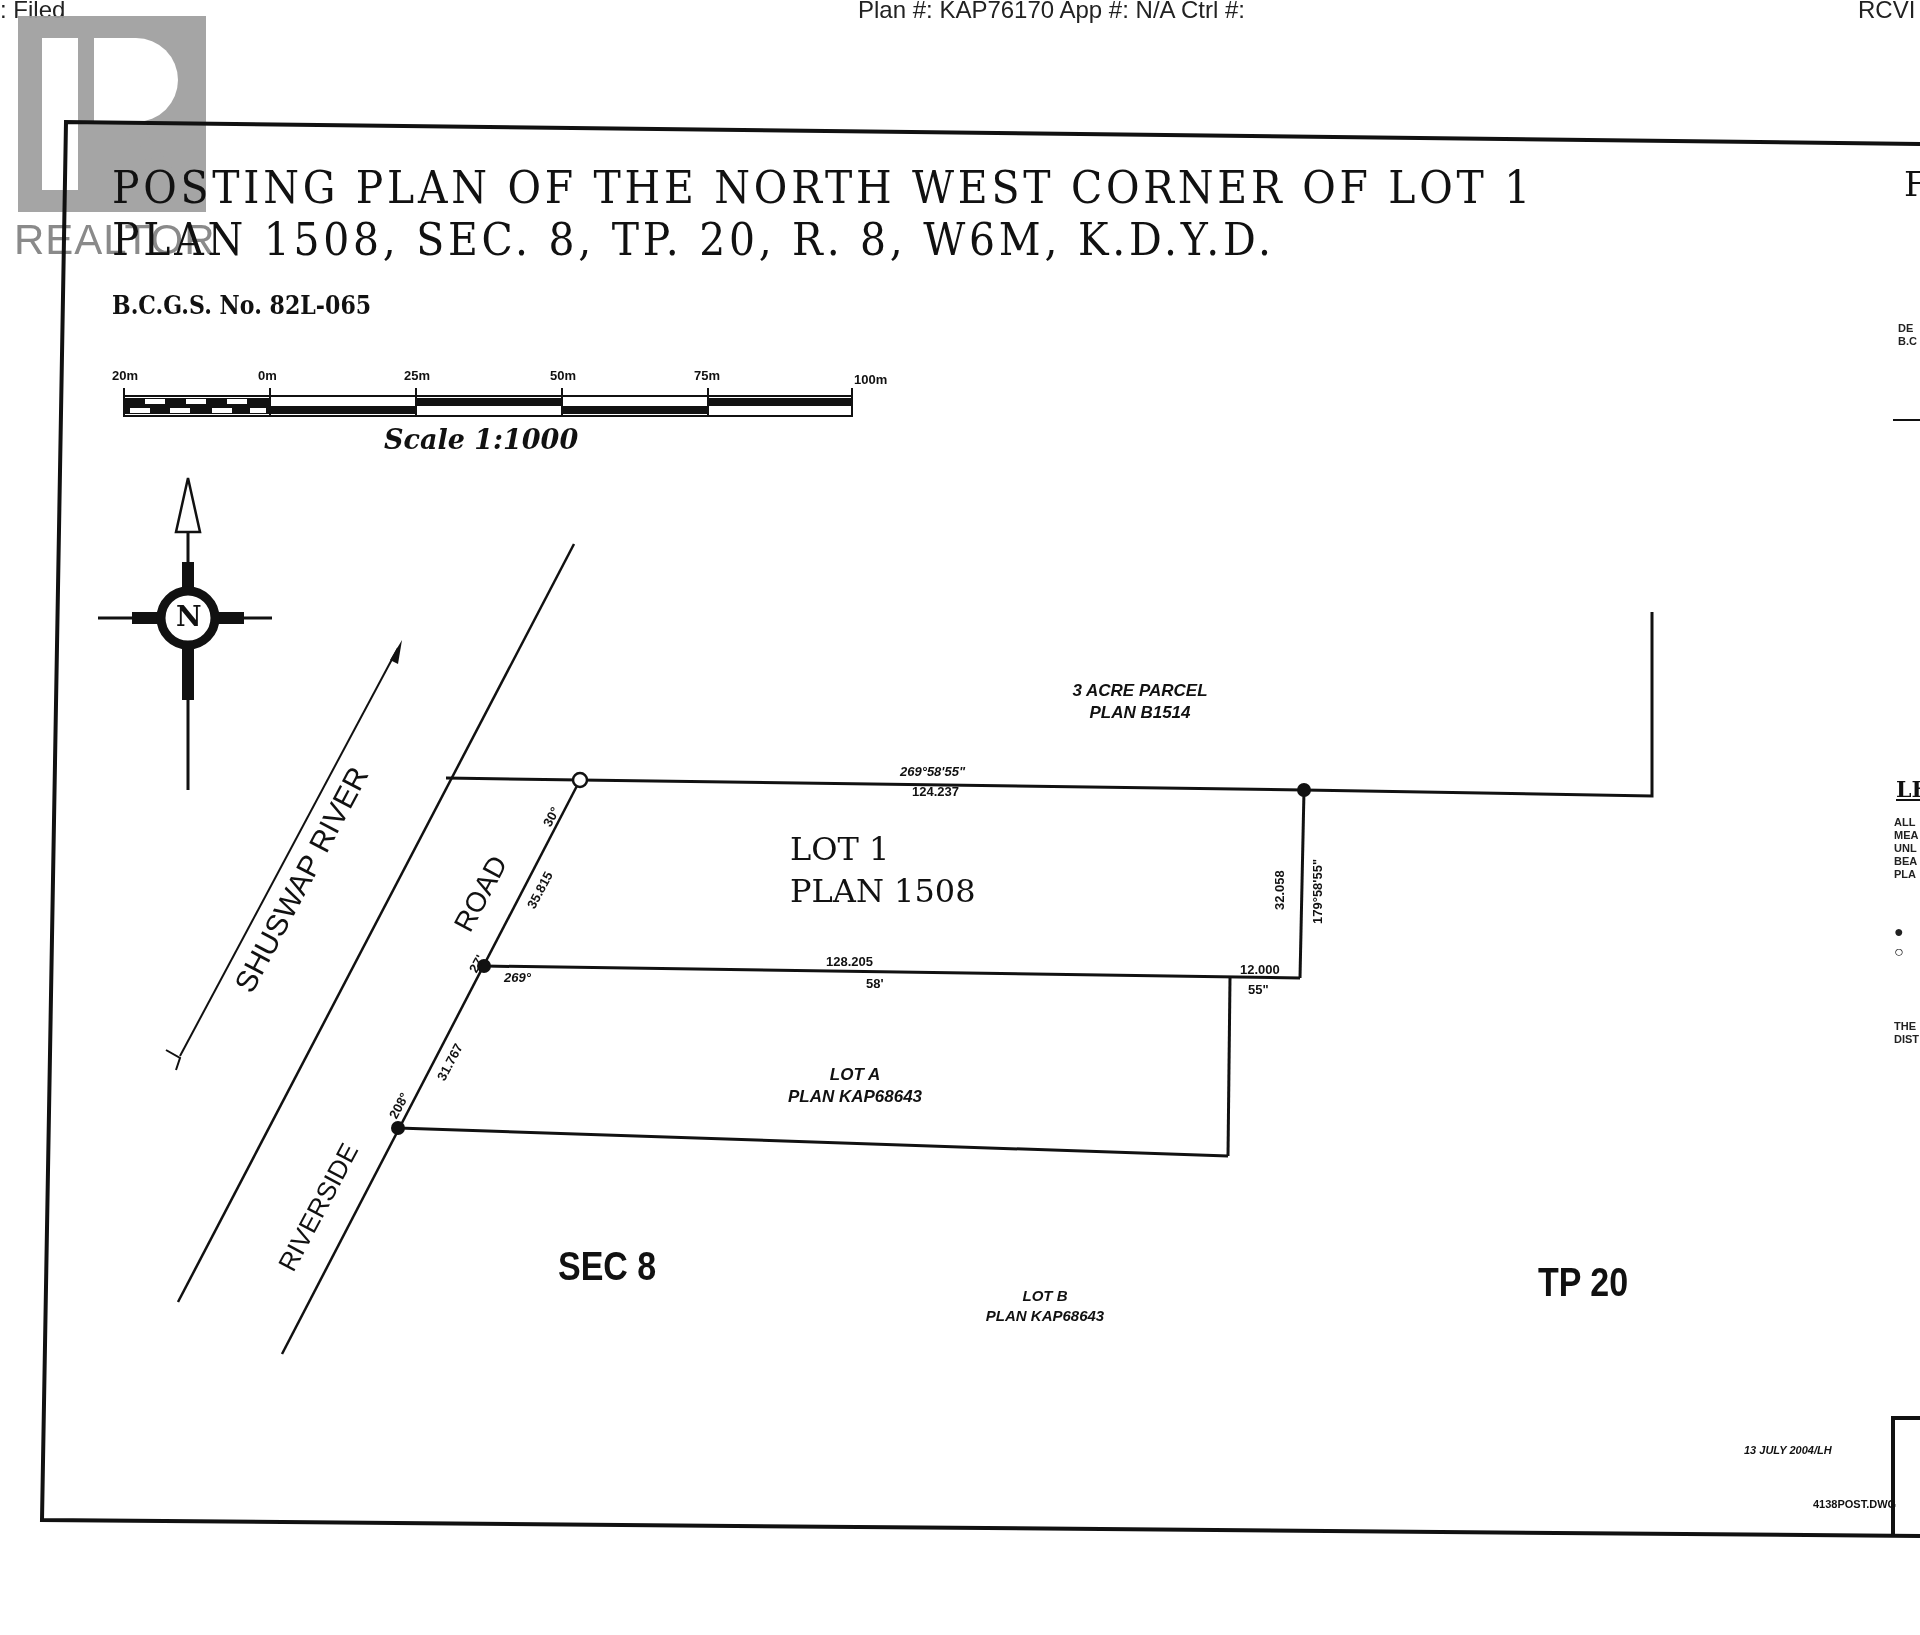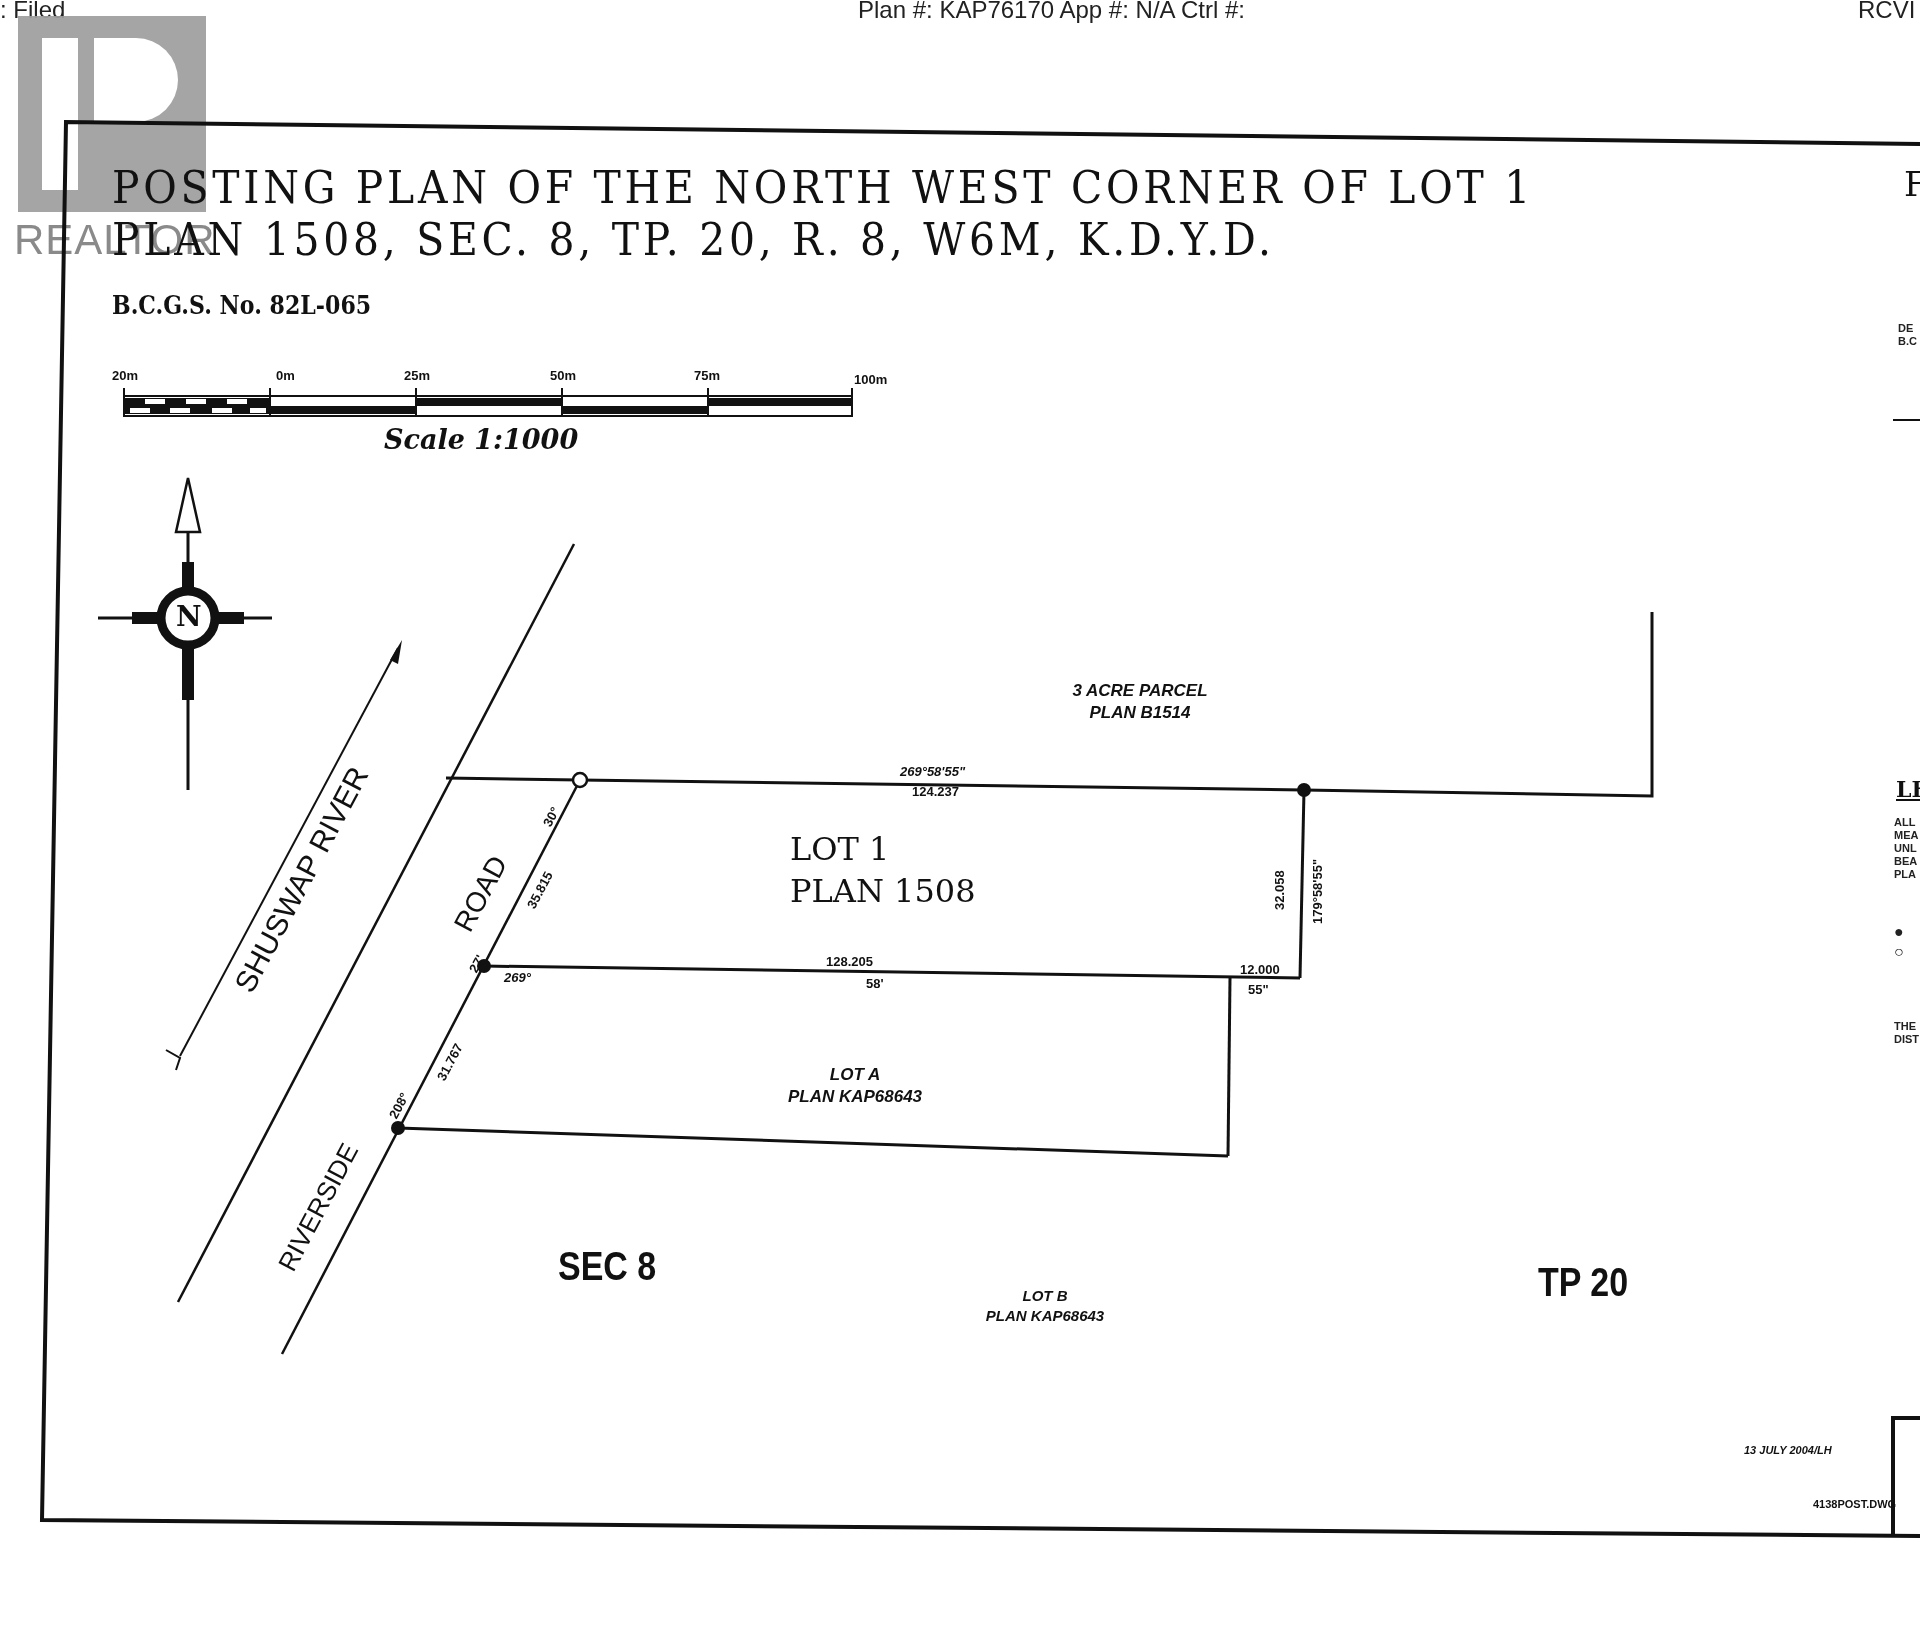--- a/index.html
+++ b/index.html
@@ -106,21 +106,21 @@
   <circle cx="398" cy="1128" r="7" fill="#111"></circle>
 </svg>
 
 <div class="t serif" style="left:176px;top:600px;font-size:28px;font-weight:bold;">N</div>
 
 <div class="t title1">POSTING PLAN OF THE NORTH WEST CORNER OF LOT 1</div>
 <div class="t title2">PLAN 1508, SEC. 8, TP. 20, R. 8, W6M, K.D.Y.D.</div>
 <div class="t bcgs">B.C.G.S. No. 82L-065</div>
 
 <div class="t scale-lbl" style="left:112px;">20m</div>
-<div class="t scale-lbl" style="left:276px;text-align:center;">0m</div>
+<div class="t scale-lbl" style="left:258px;text-align:center;">0m</div>
 <div class="t scale-lbl" style="left:404px;">25m</div>
 <div class="t scale-lbl" style="left:550px;">50m</div>
 <div class="t scale-lbl" style="left:694px;">75m</div>
 <div class="t scale-lbl" style="left:834px;top:372px;margin-left:20px;">100m</div>
 <div class="t scale-title">Scale 1:1000</div>
 
 <div class="t rot" style="left:228px;top:982px;font-size:30px;transform:rotate(-62deg);">SHUSWAP RIVER</div>
 <div class="t rot" style="left:448px;top:922px;font-size:28px;transform:rotate(-62deg);">ROAD</div>
 <div class="t rot" style="left:272px;top:1262px;font-size:26px;transform:rotate(-62deg);">RIVERSIDE</div>
 

